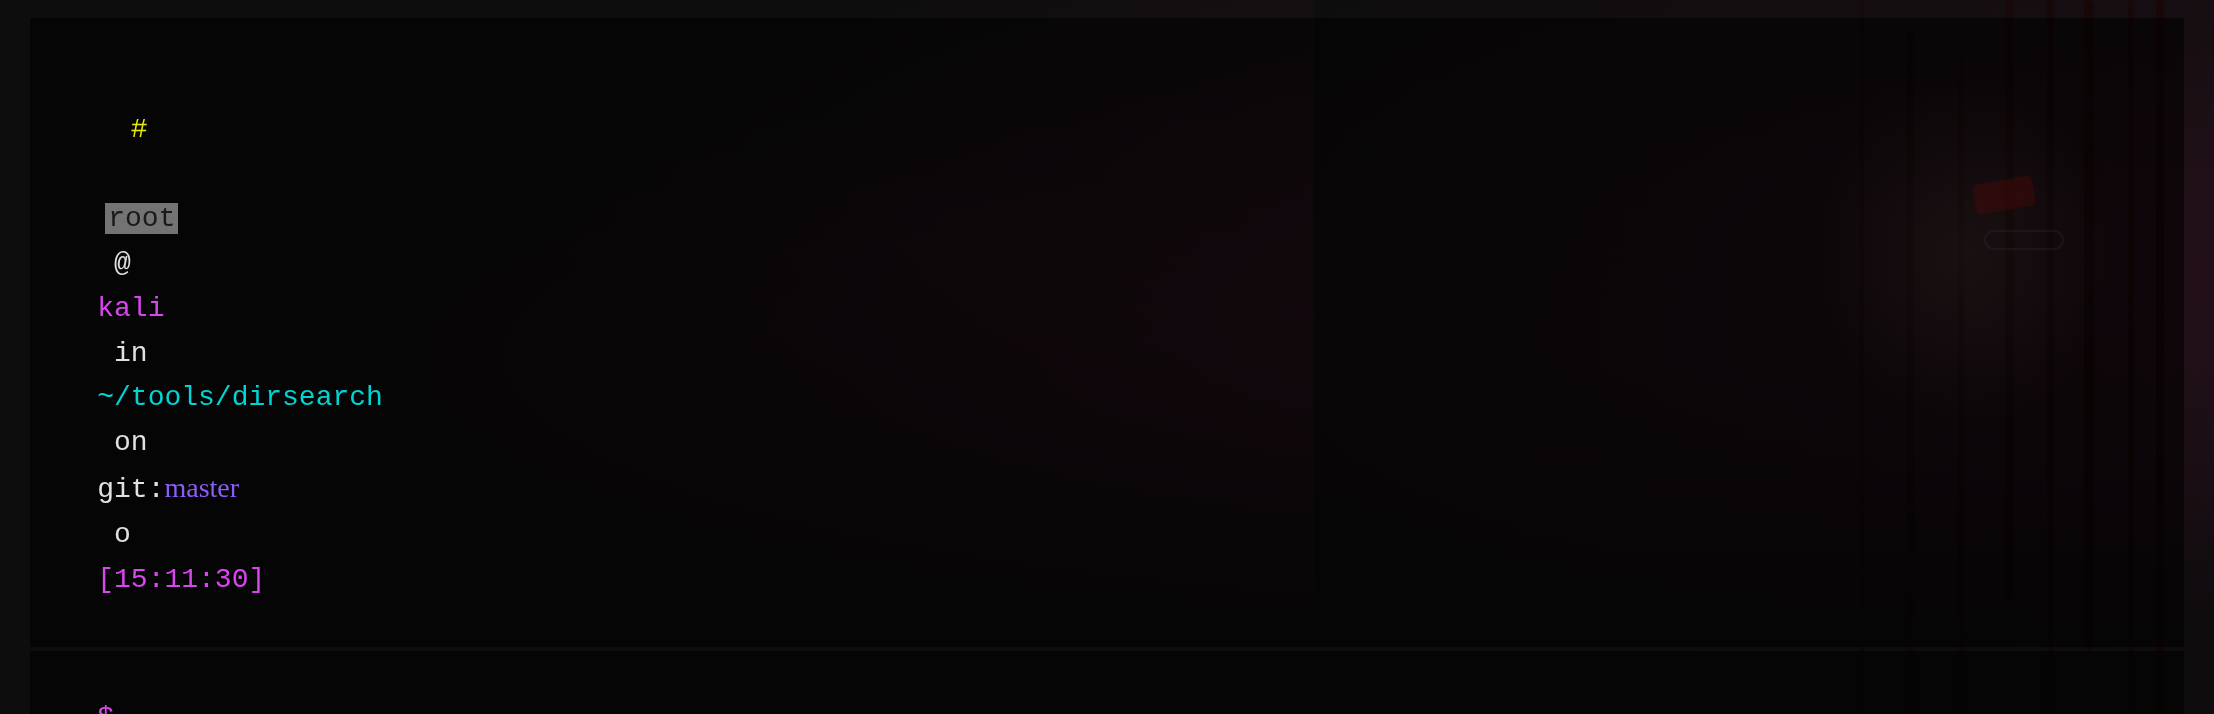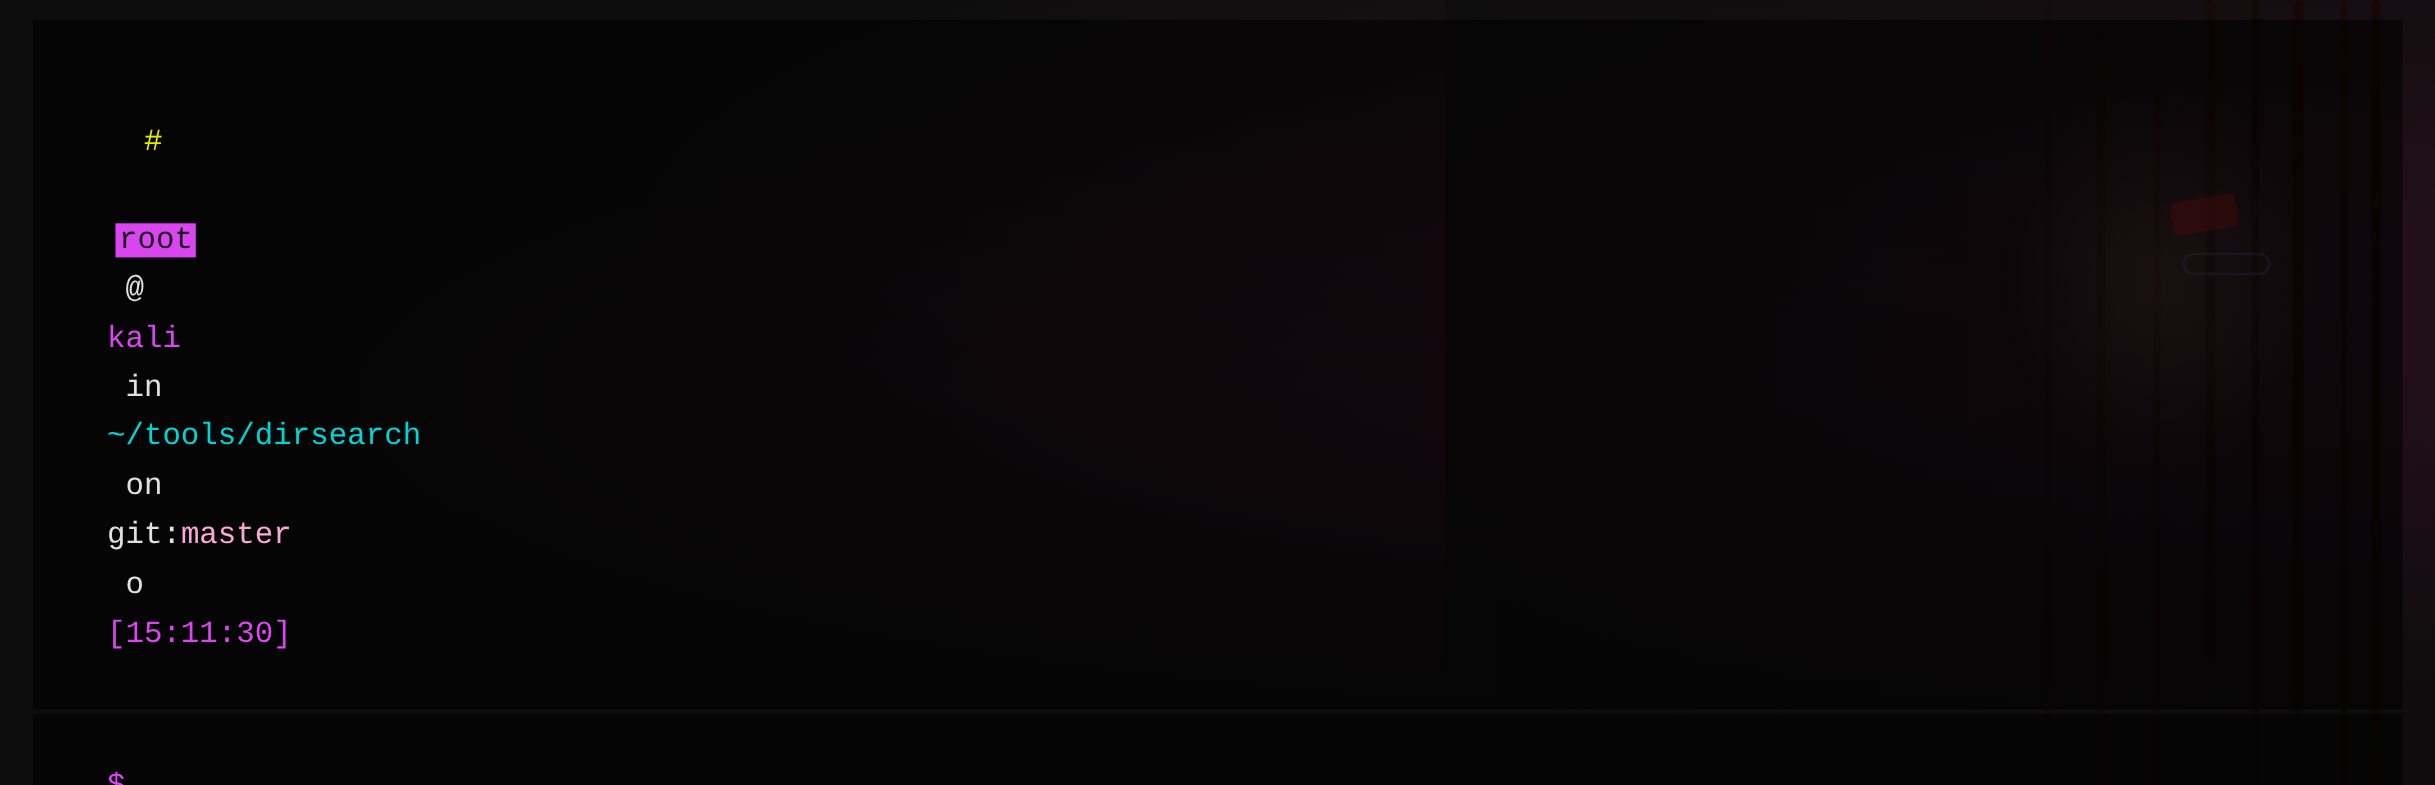--- a/index.html
+++ b/index.html
@@ -49,21 +49,21 @@
       display: block;
       white-space: pre;
       margin-bottom: 2px;
     }
 
     
     .c-yellow-green { color: #d946ef; }
     .c-white { color: #e0e0e0; }
     .c-cyan { color: #00d4d4; text-align: center; }
     .c-yellow { color: #e8e800; }
-    .c-magenta { color: #f9a8d4; }
+    .c-magenta { color: #8b5cf6; font-family: Liberation Serif, serif; }
     .c-dark-bg { background: rgba(0,0,0,0.55); }
 
     
     .prompt-line {
       margin-bottom: 4px;
     }
   </style>
 </head>
 <body>
 
@@ -86,21 +86,21 @@
 
   <div style="position:absolute; right:150px; top:230px; width:80px; height:20px; border:2px solid rgba(100,100,150,0.3); border-radius:10px;"></div>
 </div>
 
 <div class="terminal">
 
   <div class="line prompt-line c-dark-bg">
     <span class="c-yellow">
       <span style="color:#e8e800;">#</span>
     </span>
-    <span style="background:#d946ef; color:#1a1a1a; padding:0 3px; margin-left:8px;"><span>root</span></span>
+    <span style="background:#737373; color:#1a1a1a; padding:0 3px; margin-left:8px;"><span>root</span></span>
     <span class="c-white"> @ </span>
     <span class="c-yellow-green"><span>kali</span></span>
     <span class="c-white"> in </span>
     <span class="c-cyan"><span>~/tools/dirsearch</span></span>
     <span class="c-white"> on </span>
     <span class="c-white"><span>git:</span></span><span class="c-magenta"><span>master</span></span>
     <span class="c-white"> <span>o</span> </span>
     <span class="c-yellow-green"><span>[15:11:30]</span></span>
   </div>
 

